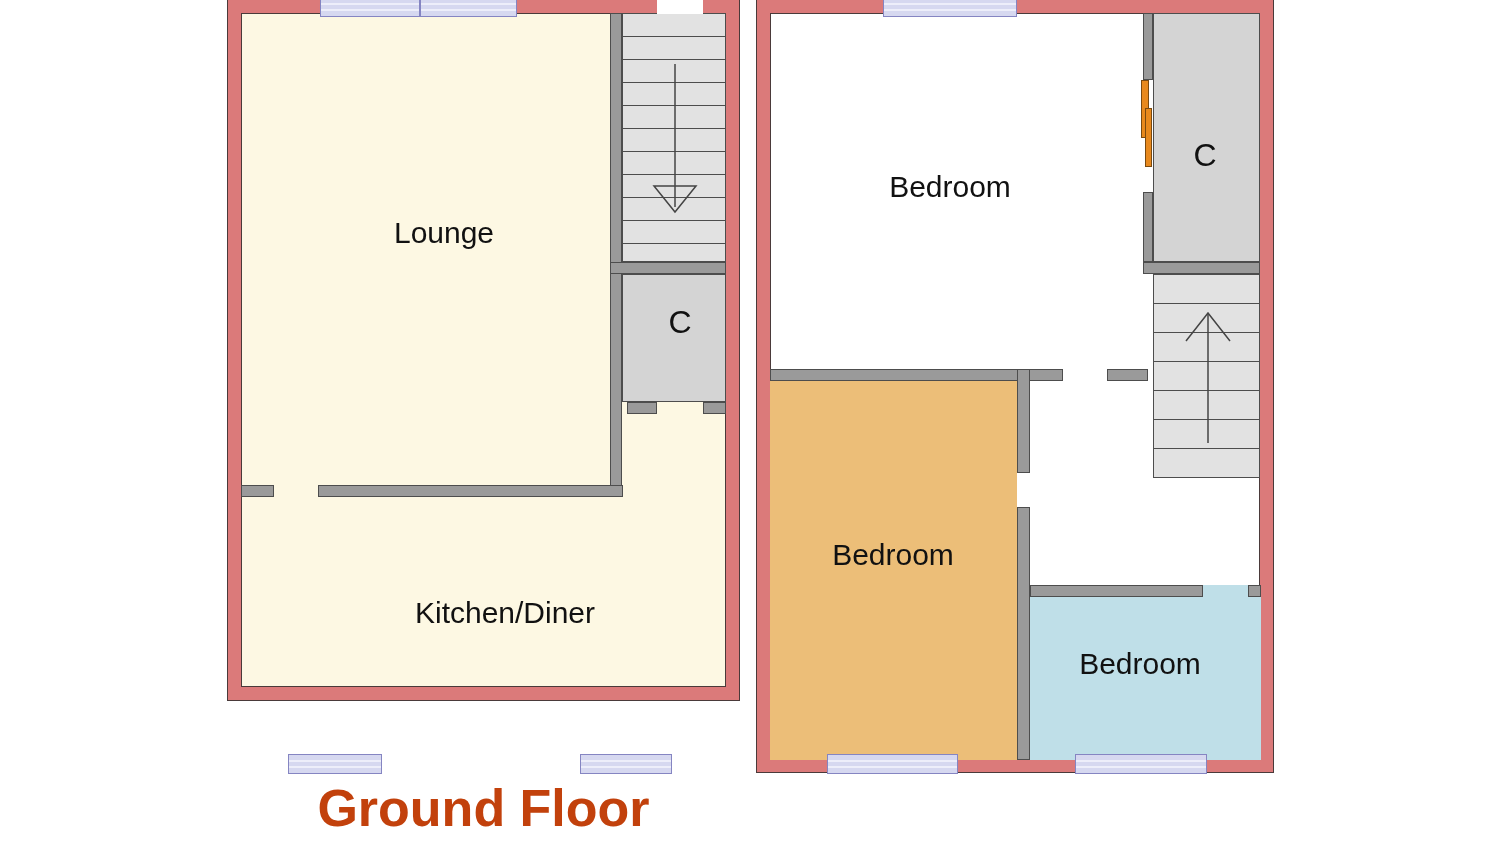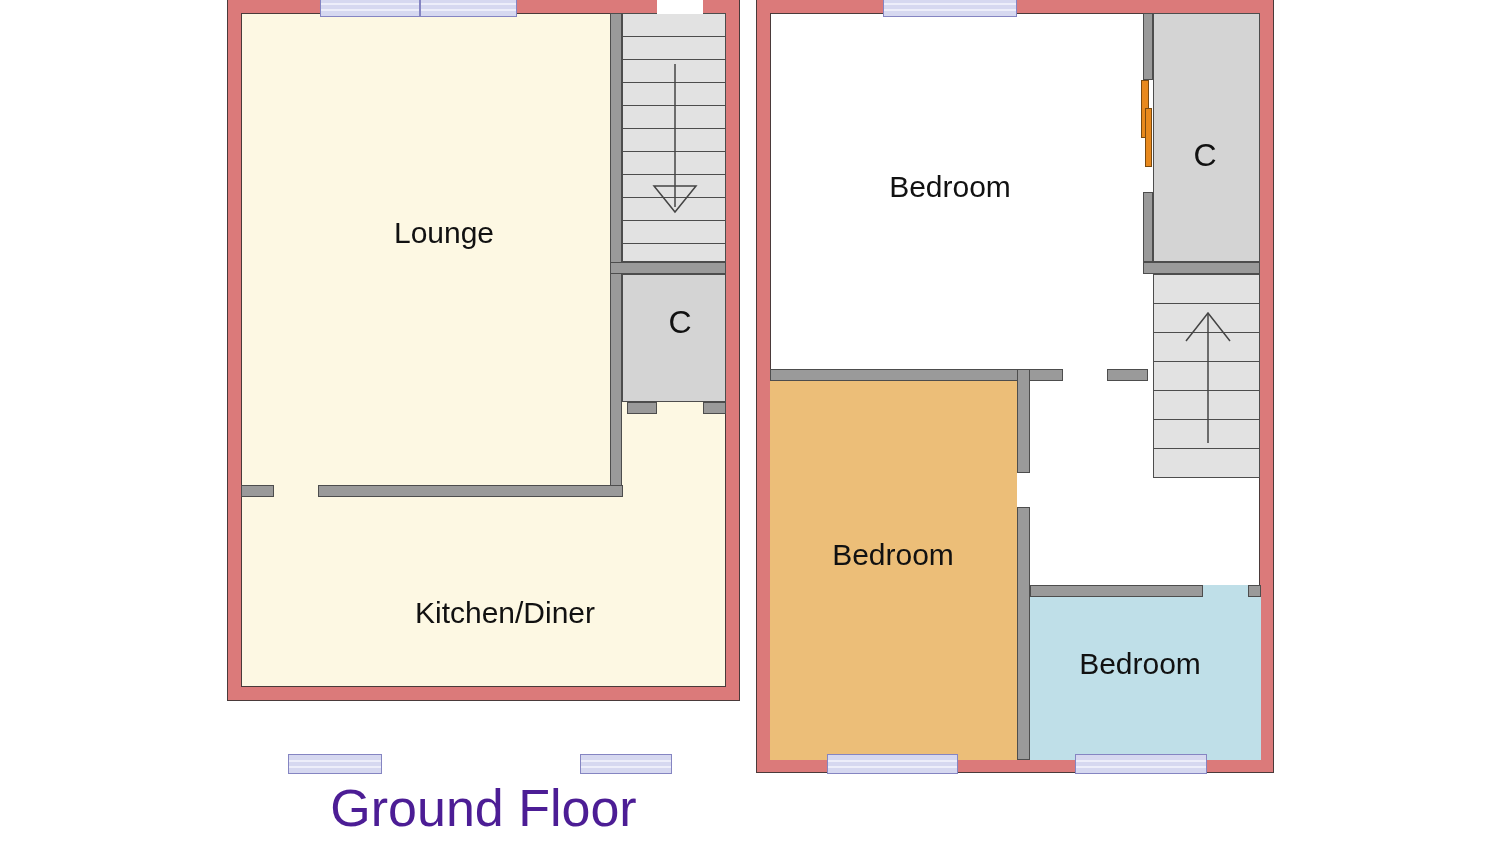--- a/index.html
+++ b/index.html
@@ -31,21 +31,21 @@
             #EDEEFA 62%,#EDEEFA 72%,
             var(--window-fill,#D6D8F0) 72%,var(--window-fill,#D6D8F0) 100%);}
   .pane-divider{position:absolute;left:50%;top:0;bottom:0;width:2px;
           background:var(--window-border,#8585C2);}
   .door-panel{position:absolute;box-sizing:border-box;z-index:5;
           background:var(--door,#E8891D);border:1px solid #7A4A10;}
   .room-label{position:absolute;z-index:6;transform:translate(-50%,-50%);
           font-size:30px;line-height:1;white-space:nowrap;}
   .c-label{font-size:32px;}
   .floor-title{position:absolute;top:780px;text-align:center;font-size:52px;
-          line-height:1.1;color:#4c1d95;z-index:6;}
+          line-height:1.1;color:#c2410c;z-index:6;font-weight:bold;}
   .title-ground{left:228px;width:511px;}
   .title-first{left:757px;width:516px;}
 </style>
 </head>
 <body>
 
 <div class="canvas">
 
   <div class="plan plan-ground">
 

